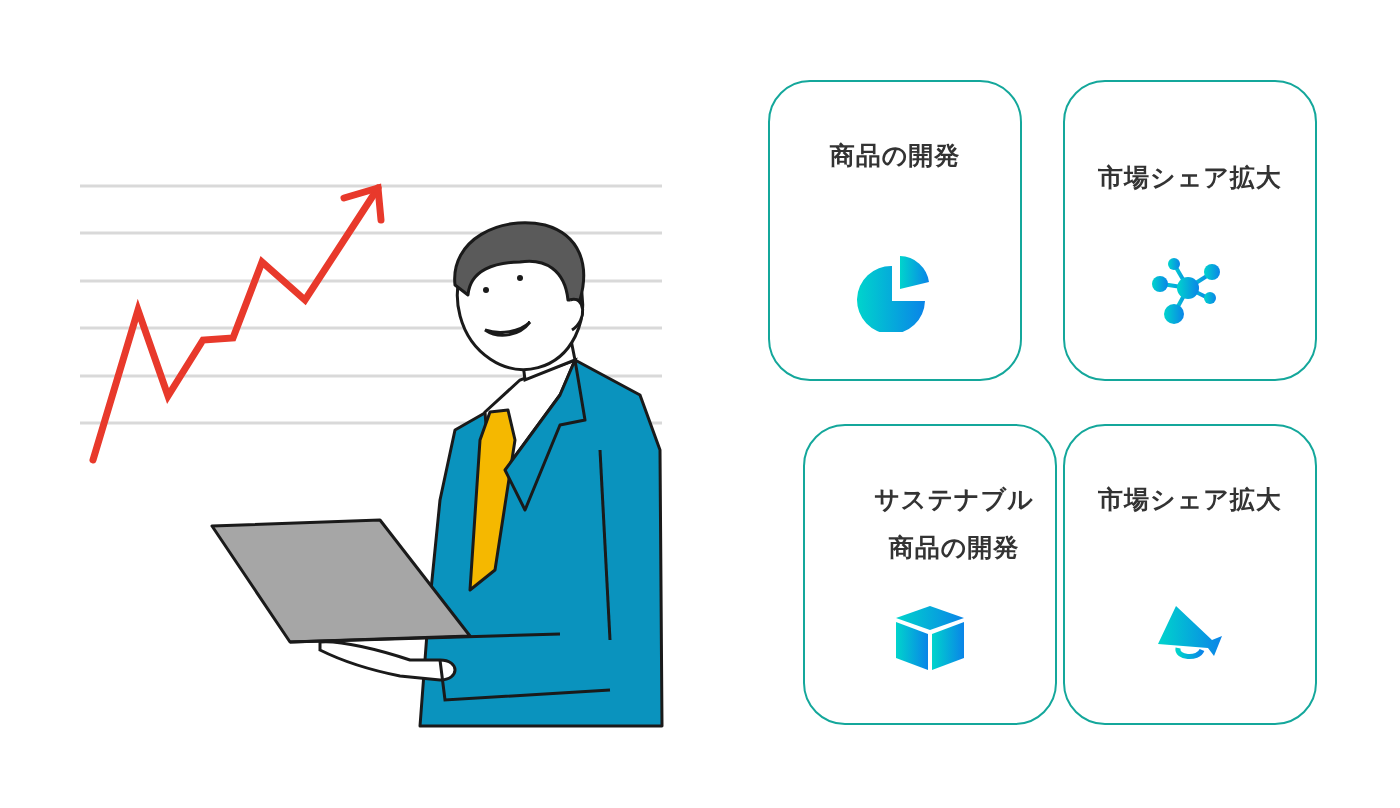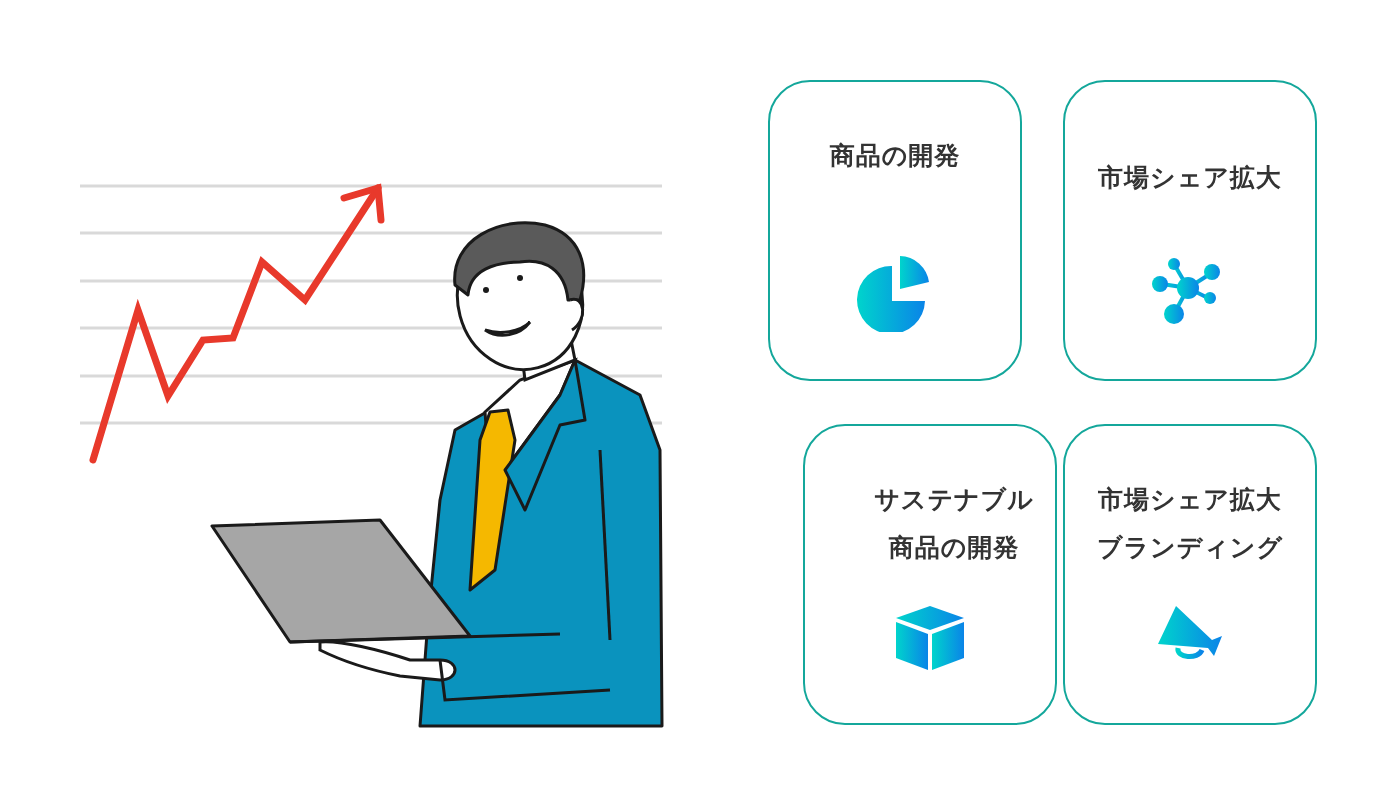--- a/index.html
+++ b/index.html
@@ -122,21 +122,20 @@
       </defs>
     <path d="M6,20 L40,8 L74,20 L40,32 Z" fill="url(#g3)"></path>
     <path d="M6,24 L38,36 L38,72 L6,60 Z" fill="url(#g3)"></path>
     <path d="M42,36 L74,24 L74,60 L42,72 Z" fill="url(#g3)"></path>
   </svg>
 </div>
 
 <div class="card" style="left:1063px; top:424px;">
   <div class="card-title double">
     <div>市場シェア拡大</div>
-    <div>ブランディング</div>
   </div>
   <svg class="card-icon" style="top:174px;" viewBox="0 0 80 80">
     <defs>
         <linearGradient id="g4" x1="0" x2="1" y1="0" y2="0">
           <stop offset="0" stop-color="#00d4cc"></stop>
           <stop offset="1" stop-color="#0a84e8"></stop>
         </linearGradient>
       </defs>
     <path d="M26,6 L62,40 L72,36 L64,56 L58,48 L8,44 Z" fill="url(#g4)"></path>
     <path d="M28,48 C26,58 48,60 52,50" fill="none" stroke="url(#g4)" stroke-width="5"></path>

